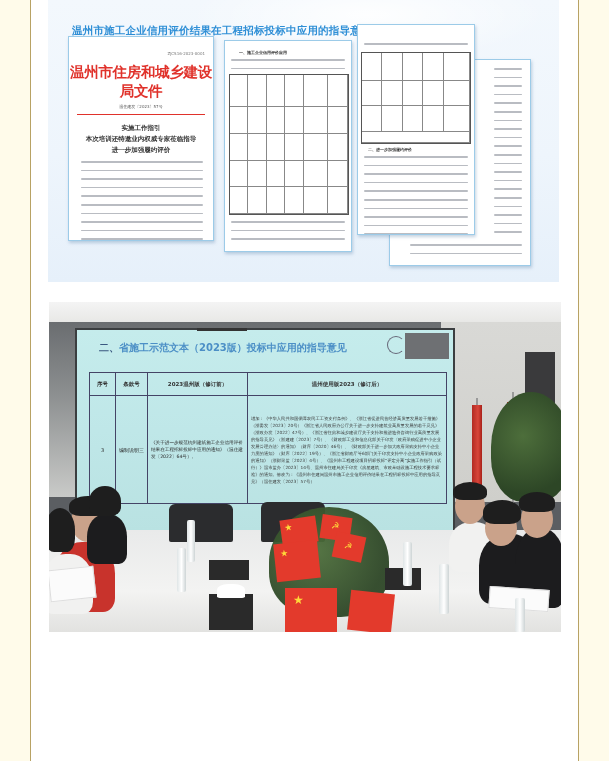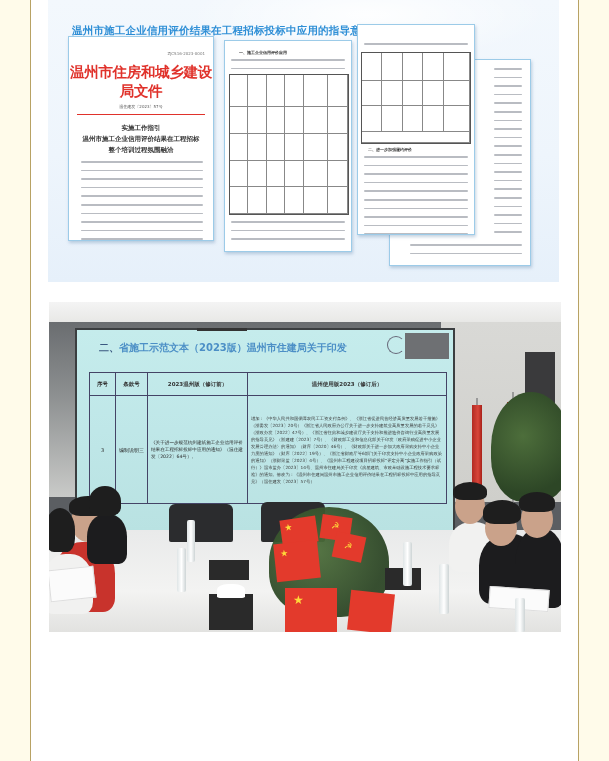--- a/index.html
+++ b/index.html
@@ -155,22 +155,22 @@
     <div class="swoosh"></div>
     <div class="doc-title">温州市施工企业信用评价结果在工程招标投标中应用的指导意见</div>
 
     <div class="page p1">
       <div class="docno">ZJCS16-2023-0001</div>
       <div class="red-head">温州市住房和城乡建设局文件</div>
       <div class="issue">温住建发〔2023〕57号</div>
       <div class="redline"></div>
       <div class="subhead">
         <div>实施工作指引</div>
-        <div>温州市施工企业信用评价结果在工程招标</div>
-        <div>整个培训过程氛围融洽</div>
+        <div>本次培训还特邀业内权威专家莅临指导</div>
+        <div>进一步加强履约评价</div>
       </div>
       <div class="lines">
         <i></i>
           <i></i>
           <i></i>
           <i></i>
           <i></i>
           <i></i>
           <i></i>
           <i></i>
@@ -293,21 +293,21 @@
 
   <div class="photo">
     <div class="ceiling"></div>
     <div class="wall"></div>
     <div class="wall-right"></div>
     <div class="speaker"></div>
 
     <div class="screen">
       <div class="topbar"></div>
       <div class="screen-title">
-        <span class="lead">二、</span><span>省施工示范文本（2023版）温州市住建局关于印发</span>
+        <span class="lead">二、</span><span>省施工示范文本（2023版）投标中应用的指导意见</span>
       </div>
       <div class="logo-arc"></div>
       <div class="logo-box"></div>
       <table>
         <thead>
           <tr>
             <th style="width:26px">序号</th>
             <th style="width:32px">条款号</th>
             <th style="width:100px">2023温州版（修订前）</th>
             <th>温州使用版2023（修订后）</th>

